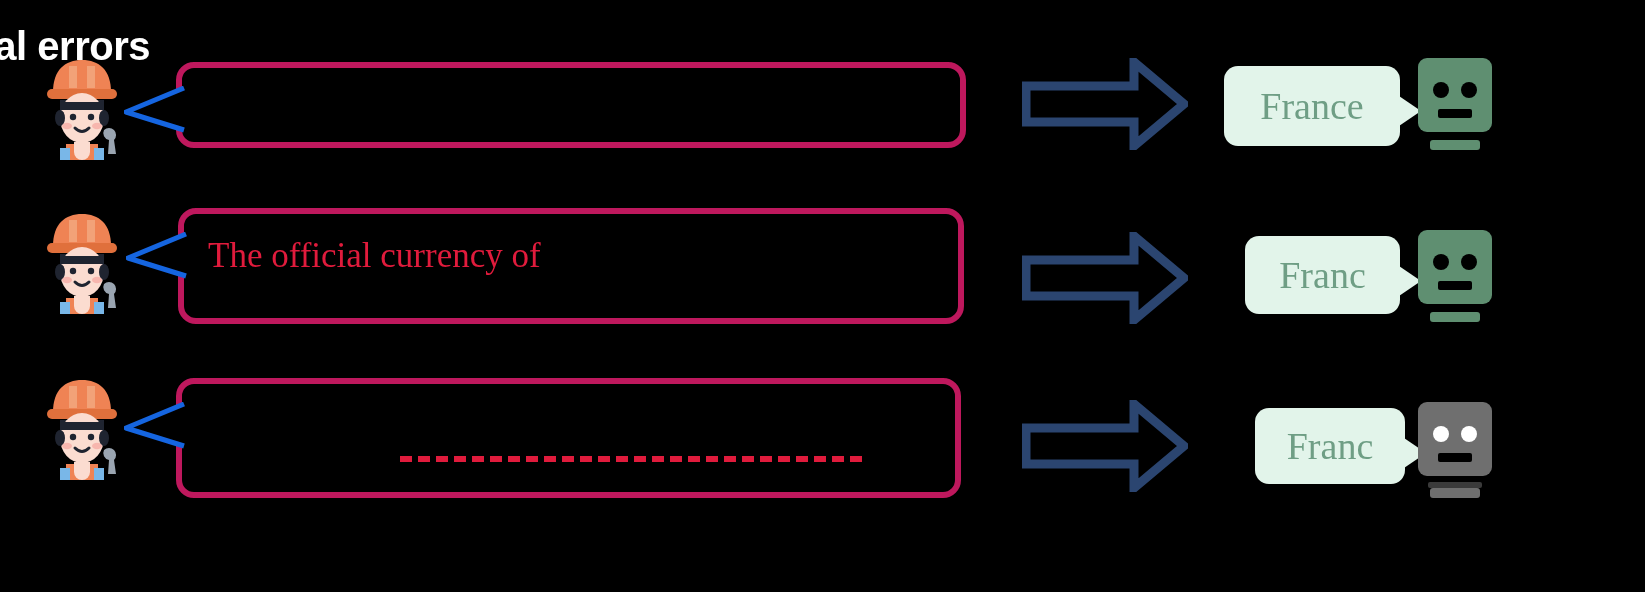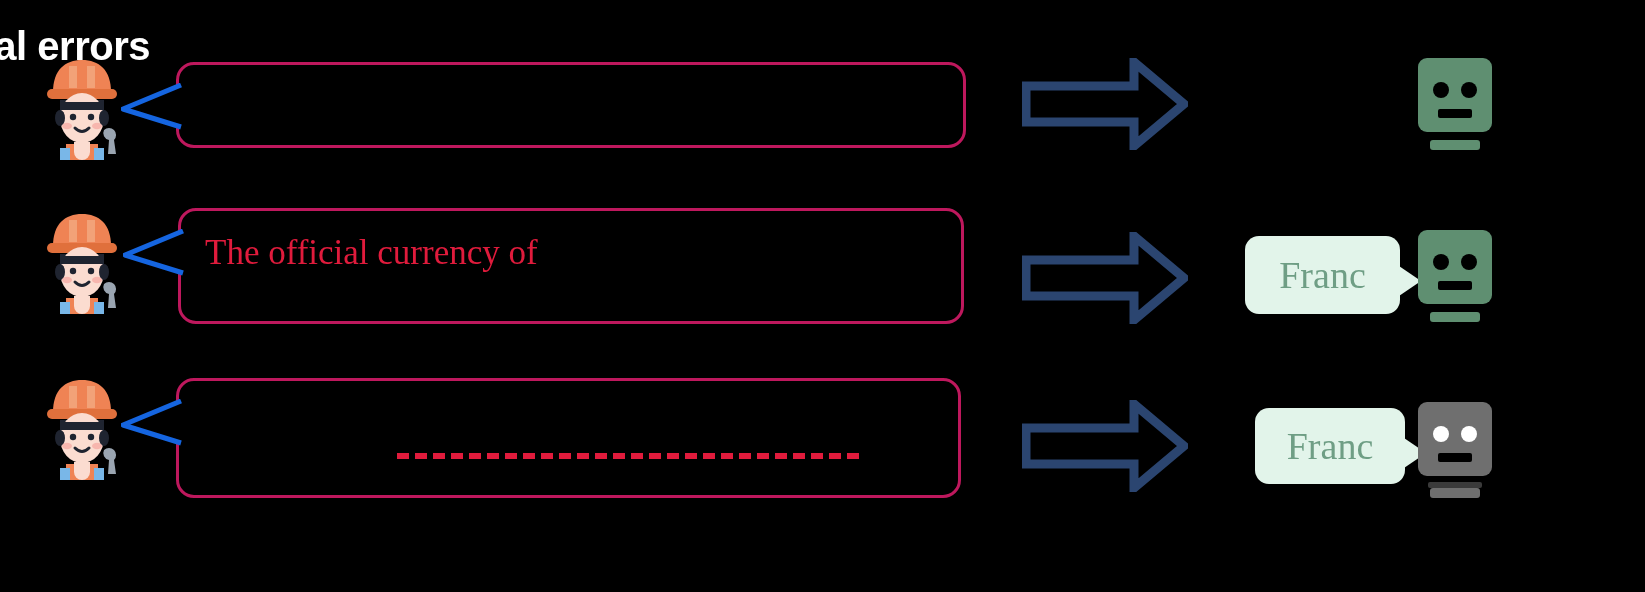--- a/index.html
+++ b/index.html
@@ -47,21 +47,21 @@
     height: 104px;
     z-index: 3;
   }
   #row-0 .avatar { top: 16px; }
   #row-1 .avatar { top: 10px; }
   #row-2 .avatar { top: 8px; }
 
   
   .bubble-user {
     position: absolute;
-    border: 3px solid #be185d;
+    border: 6px solid #be185d;
     border-radius: 18px;
     background: transparent;
     box-sizing: border-box;
   }
   .bubble-user .tail {
     position: absolute;
     left: -58px;
     top: 18px;
     width: 60px;
     height: 48px;
@@ -184,20 +184,23 @@
       <span class="txt-red"></span><span class="txt-blue"></span>
     </div>
   </div>
 
   <div class="arrow">
     <svg viewBox="0 0 166 92" width="166" height="92" xmlns="http://www.w3.org/2000/svg">
       <path d="M4 28 H112 V4 L162 46 L112 88 V64 H4 Z" fill="none" stroke="#2b4570" stroke-width="9" stroke-linejoin="miter"></path>
     </svg>
   </div>
 
+  <div class="bubble-out" id="out-0">
+    <span class="bubble-out-text">France</span>
+  </div>
 
   <div class="robot">
     <svg viewBox="0 0 82 104" width="82" height="104" xmlns="http://www.w3.org/2000/svg">
       <rect x="4" y="6" width="74" height="74" rx="9" fill="#5f8f71"></rect>
       <circle cx="27" cy="38" r="8" fill="#000000"></circle>
       <circle cx="55" cy="38" r="8" fill="#000000"></circle>
       <rect x="24" y="57" width="34" height="9" rx="2" fill="#000000"></rect>
       <rect x="16" y="88" width="50" height="10" rx="3" fill="#5f8f71"></rect>
     </svg>
   </div>

